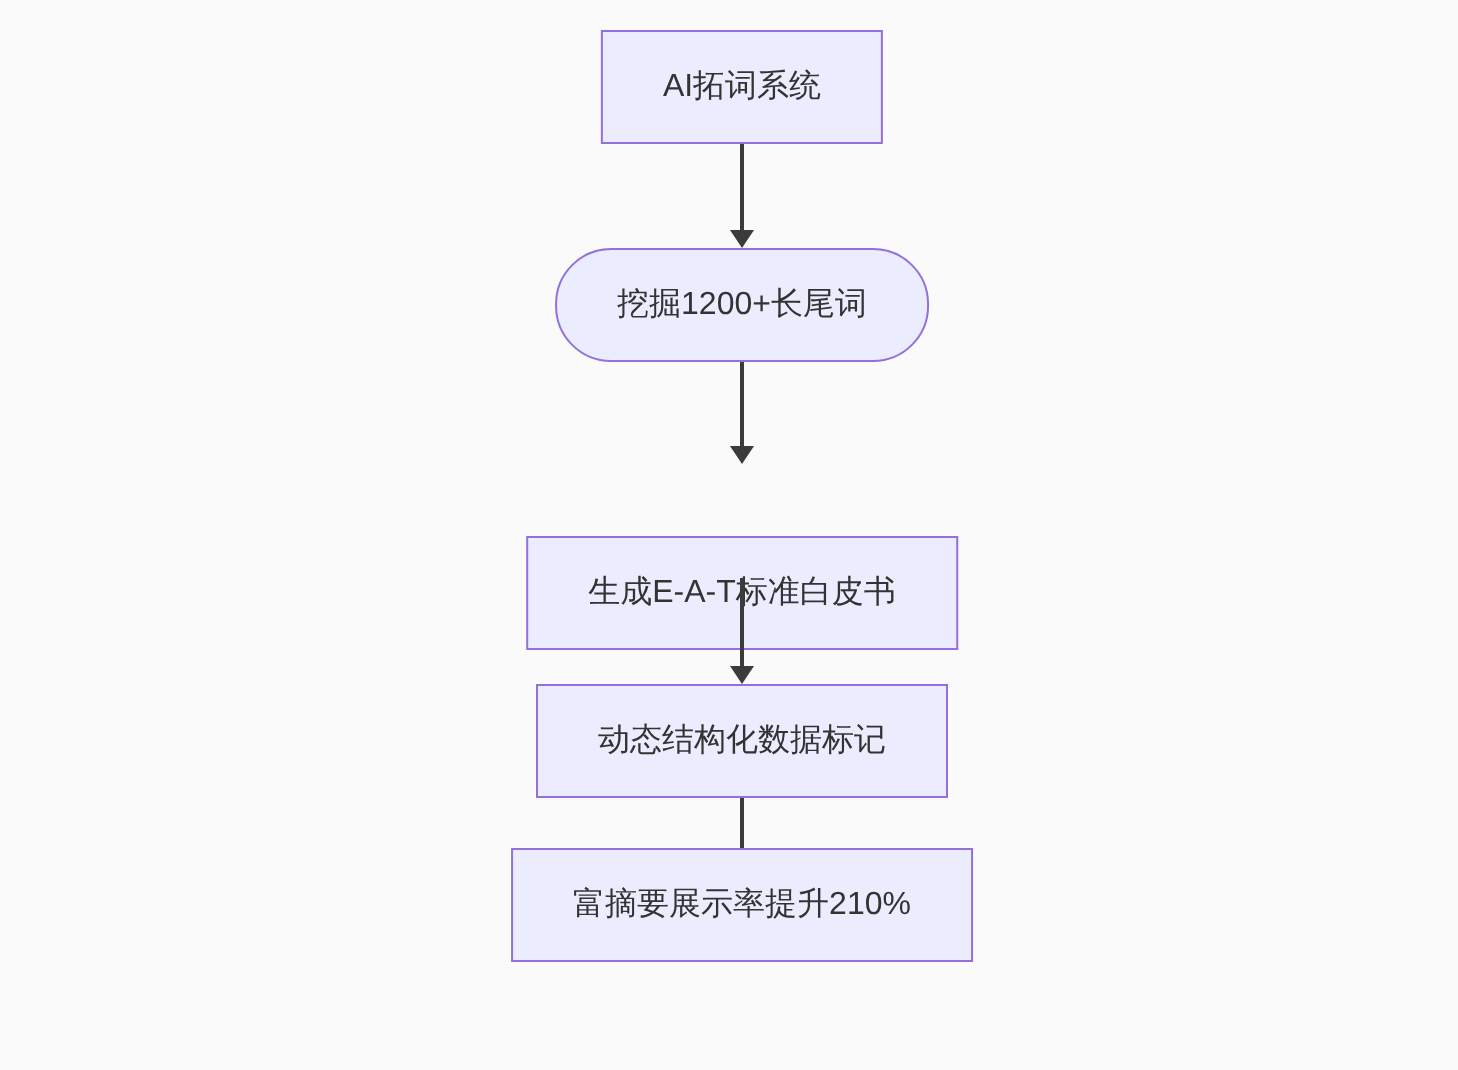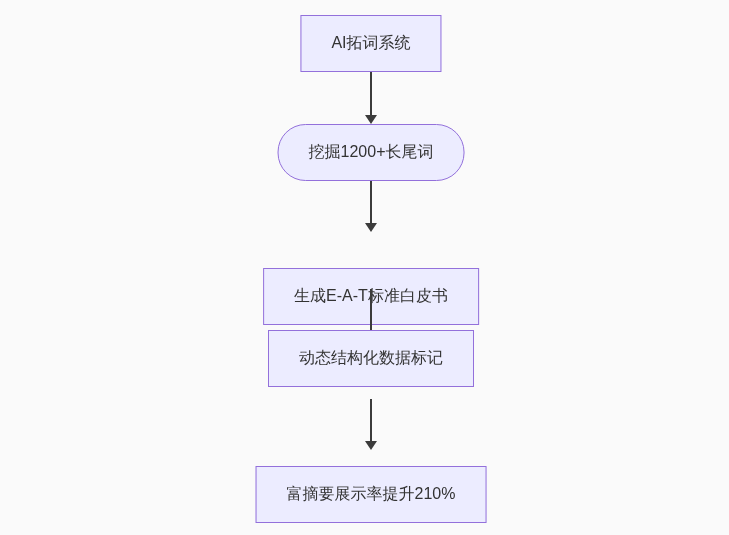--- a/index.html
+++ b/index.html
@@ -32,22 +32,22 @@
     padding: 0 30px;
     background: var(--node-fill);
     border: 1px solid var(--node-border);
     color: var(--text-color);
     font-size: 16px;
     white-space: nowrap;
   }
   .n1 { top: 15px; }
   .n2 { top: 124px; border-radius: 28px; }
   .n3 { top: 232px; margin-top: 36px; }
-  .n4 { top: 330px; font-family: Liberation Mono, monospace; }
-  .n5 { top: 466px; }
+  .n4 { top: 342px; font-family: Liberation Mono, monospace; }
+  .n5 { top: 424px; }
 
   .arrow {
     position: absolute;
     left: 371px;
     transform: translateX(-50%);
     width: 12px;
     display: flex;
     flex-direction: column;
     align-items: center;
   }

